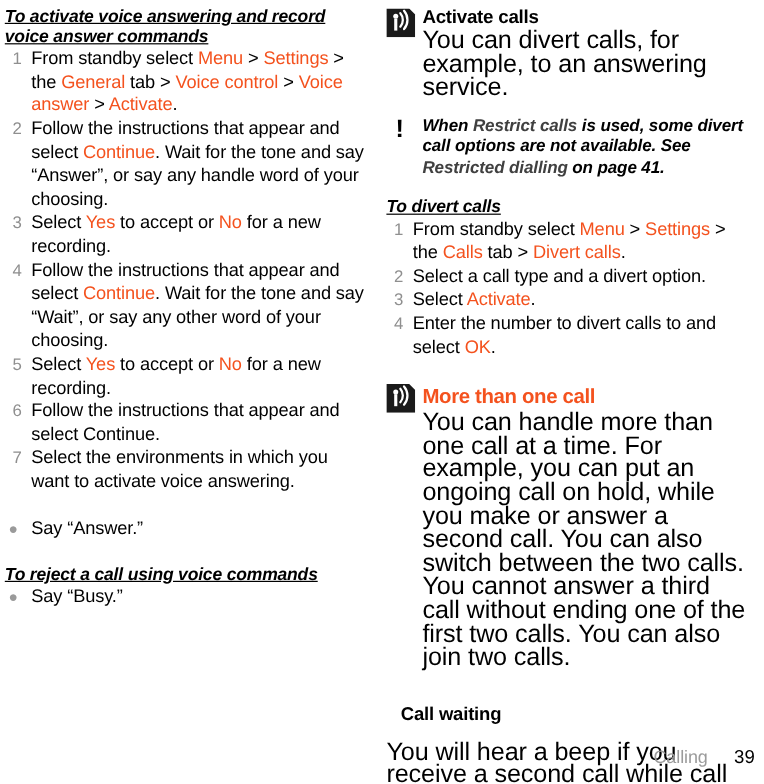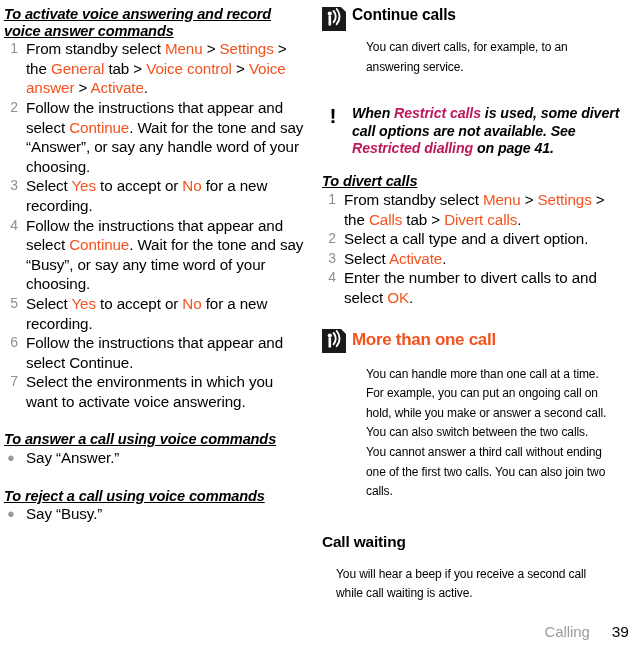--- a/index.html
+++ b/index.html
@@ -35,24 +35,24 @@
   .proc-head {
     font-weight: bold;
     font-style: italic;
     font-size: 14.6px;
     line-height: 16.6px;
     letter-spacing: -0.15px;
     margin: 0;
     text-decoration: underline;
   }
   .body-text {
-    font-size: 12px;
-    line-height: 19.6px;
-    letter-spacing: -0.1px;
-    margin: 14px;
+    font-size: 21px;
+    line-height: 19.6px;
+    letter-spacing: -0.1px;
+    margin: 0;
   }
 
   
   ol.steps {
     list-style: none;
     margin: 0;
     padding: 0;
   }
   ol.steps > li {
     position: relative;
@@ -122,21 +122,21 @@
     font-weight: bold;
     color: #000000;
     letter-spacing: -0.2px;
     margin: 0;
   }
   .sub-head {
     font-size: 15.4px;
     line-height: 19px;
     font-weight: bold;
     letter-spacing: -0.15px;
-    margin: 0;
+    margin: 12px;
   }
 
   
   .note {
     position: relative;
     padding-left: 30px;
   }
   .note-icon {
     position: absolute;
     left: 3px;
@@ -150,21 +150,21 @@
     color: #000000;
   }
   .note-text {
     font-style: italic;
     font-weight: bold;
     font-size: 14.2px;
     line-height: 17.4px;
     letter-spacing: -0.1px;
     margin: 0;
   }
-  .note-text .ref { color: #be185d; font-weight: bold; }
+  .note-text .ref { color: #404040; font-weight: bold; }
 
   
   .footer {
     position: absolute;
     right: 8px;
     bottom: 12px;
     display: flex;
     align-items: baseline;
     gap: 22px;
   }
@@ -192,29 +192,28 @@
   <div class="col col-left">
 
     <div class="sp6"></div>
 
     <p class="proc-head">To activate voice answering and record voice answer commands</p>
 
     <ol class="steps">
         <li><span class="num">1</span><span><span>From standby select </span><span class="ui">Menu</span><span> &gt; </span><span class="ui">Settings</span><span> &gt; the </span><span class="ui">General</span><span> tab &gt; </span><span class="ui">Voice control</span><span> &gt; </span><span class="ui">Voice answer</span><span> &gt; </span><span class="ui">Activate</span><span>.</span></span></li>
         <li><span class="num">2</span><span><span>Follow the instructions that appear and select </span><span class="ui">Continue</span><span>. Wait for the tone and say “Answer”, or say any handle word of your choosing.</span></span></li>
         <li><span class="num">3</span><span><span>Select </span><span class="ui">Yes</span><span> to accept or </span><span class="ui">No</span><span> for a new recording.</span></span></li>
-        <li><span class="num">4</span><span><span>Follow the instructions that appear and select </span><span class="ui">Continue</span><span>. Wait for the tone and say “Busy”, or say any time word of your choosing.</span></span></li>
+        <li><span class="num">4</span><span><span>Follow the instructions that appear and select </span><span class="ui">Continue</span><span>. Wait for the tone and say “Wait”, or say any other word of your choosing.</span></span></li>
         <li><span class="num">5</span><span><span>Select </span><span class="ui">Yes</span><span> to accept or </span><span class="ui">No</span><span> for a new recording.</span></span></li>
         <li><span class="num">6</span><span><span>Follow the instructions that appear and select Continue.</span></span></li>
         <li><span class="num">7</span><span><span>Select the environments in which you want to activate voice answering.</span></span></li>
       </ol>
 
     <div class="sp20"></div>
 
-    <p class="proc-head">To answer a call using voice commands</p>
 
     <ul class="bullets">
         <li><span class="dot">●</span><span><span>Say “Answer.”</span></span></li>
       </ul>
 
     <div class="sp20"></div>
 
     <p class="proc-head">To reject a call using voice commands</p>
 
     <ul class="bullets">
@@ -230,21 +229,21 @@
     <div class="section">
       <span class="sec-icon">
         <svg viewBox="0 0 24 24" width="24" height="24" aria-hidden="true">
           <path d="M0 0 H19 L24 5 V24 H0 Z" fill="#1a1a1a"></path>
           <rect x="6.5" y="8.5" width="2.6" height="10" fill="#ffffff"></rect>
           <circle cx="7.8" cy="6.6" r="2.1" fill="#ffffff"></circle>
           <path d="M11.6 4.0 A8.5 8.5 0 0 1 11.6 15.2" stroke="#ffffff" stroke-width="1.9" fill="none" stroke-linecap="round"></path>
           <path d="M14.7 2.0 A11.6 11.6 0 0 1 14.7 17.2" stroke="#ffffff" stroke-width="1.9" fill="none" stroke-linecap="round"></path>
         </svg>
       </span>
-      <p class="sec-title-small">Continue calls</p>
+      <p class="sec-title-small">Activate calls</p>
       <p class="body-text">You can divert calls, for example, to an answering service.</p>
     </div>
 
     <div class="sp14"></div>
 
     <div class="note">
       <span class="note-icon">!</span>
       <p class="note-text"><span>When </span><span class="ref">Restrict calls</span><span> is used, some divert call options are not available. See </span><span class="ref">Restricted dialling</span><span> on page 41.</span></p>
     </div>
 

